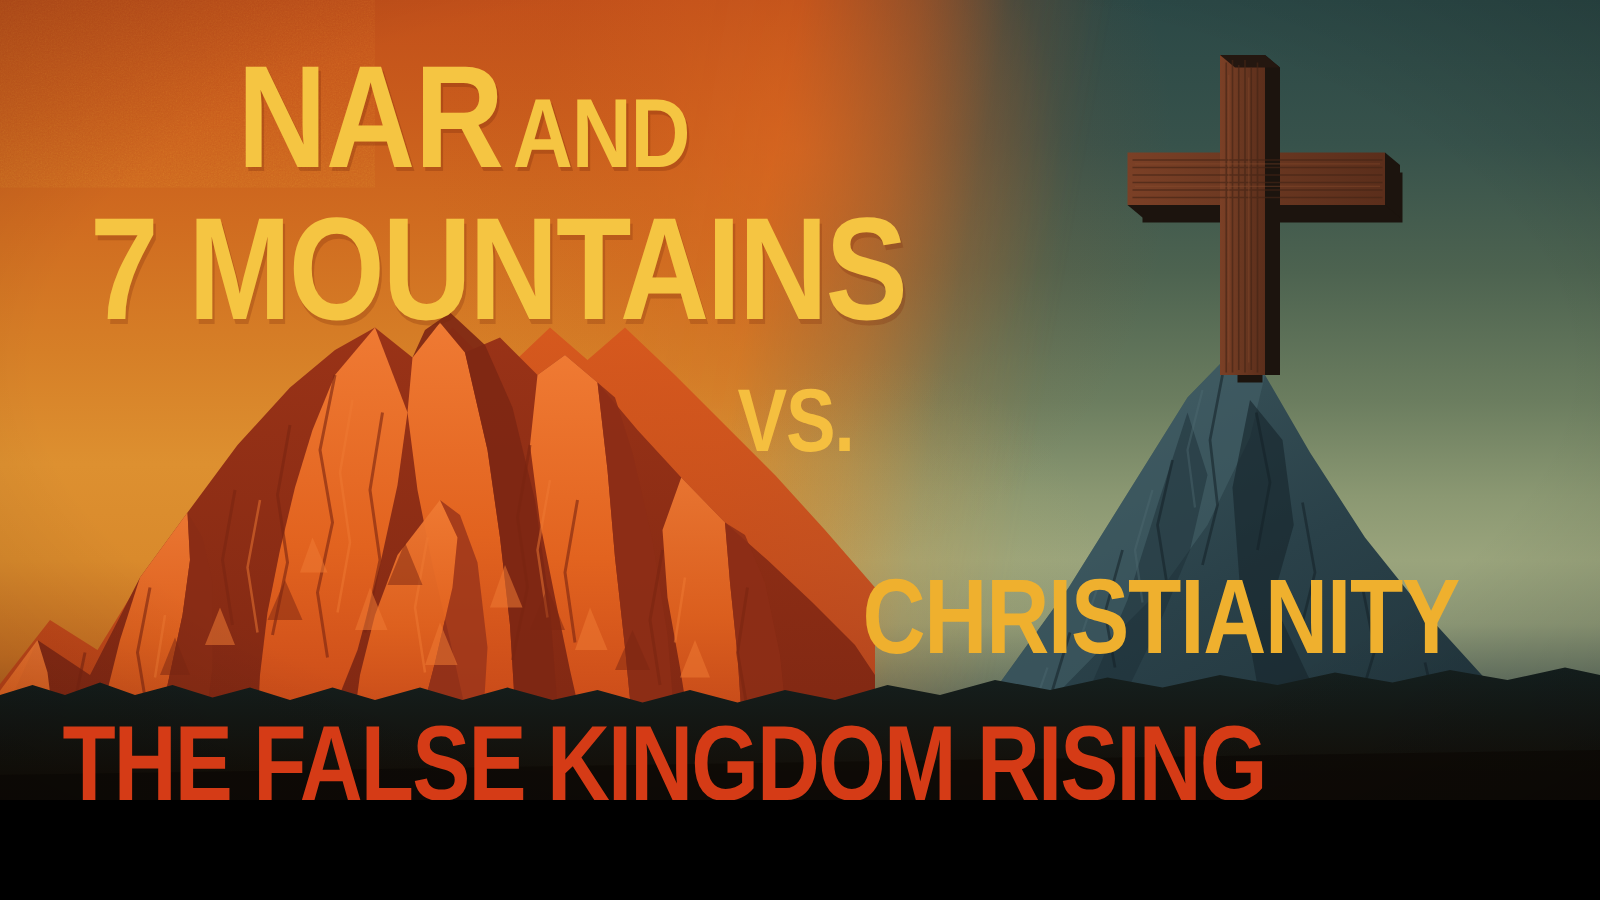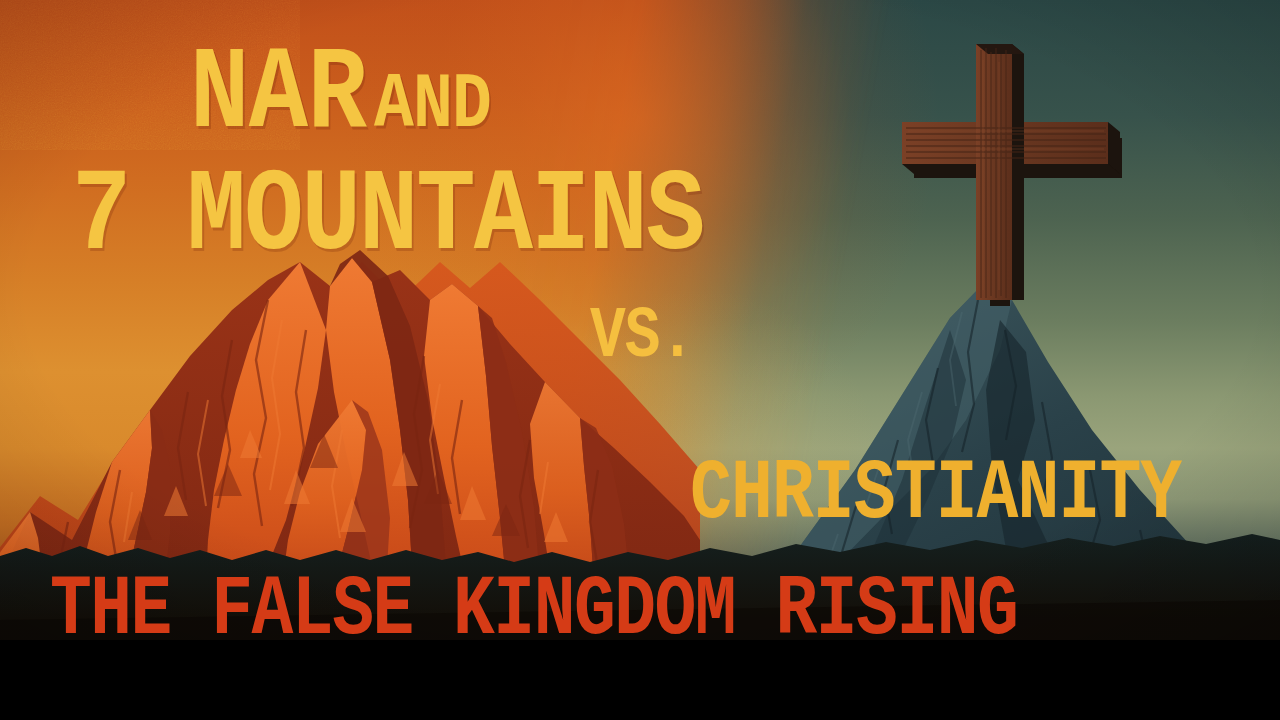--- a/index.html
+++ b/index.html
@@ -6,21 +6,21 @@
   html, body {
     margin: 0;
     padding: 0;
     background: #000;
   }
   #poster {
     position: relative;
     width: 1280px;
     height: 640px;
     overflow: hidden;
-    font-family: Liberation Mono, monospace;
+    font-family: Liberation Sans, sans-serif;
     background: #c6541b;
     user-select: none;
   }
 
   
   .layer { position: absolute; inset: 0; }
 
   
   .sky-teal {
     background:

